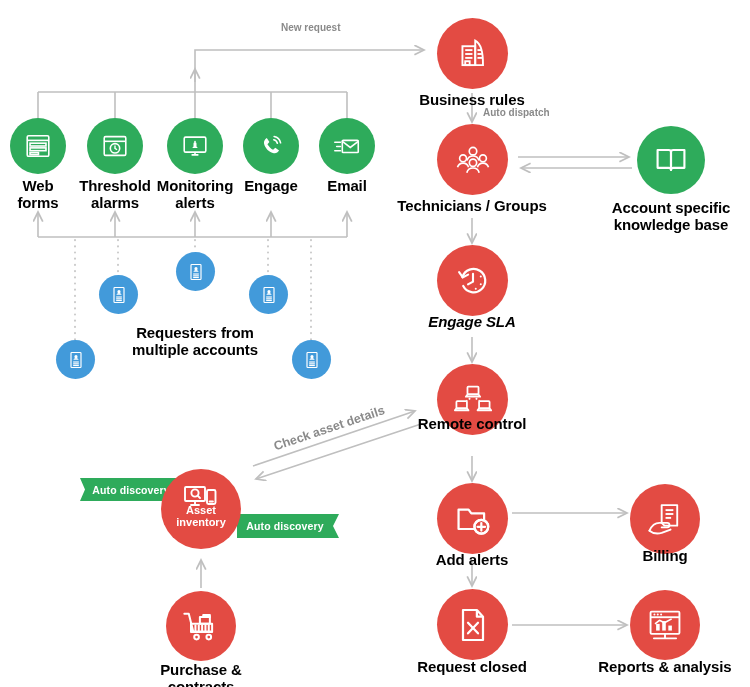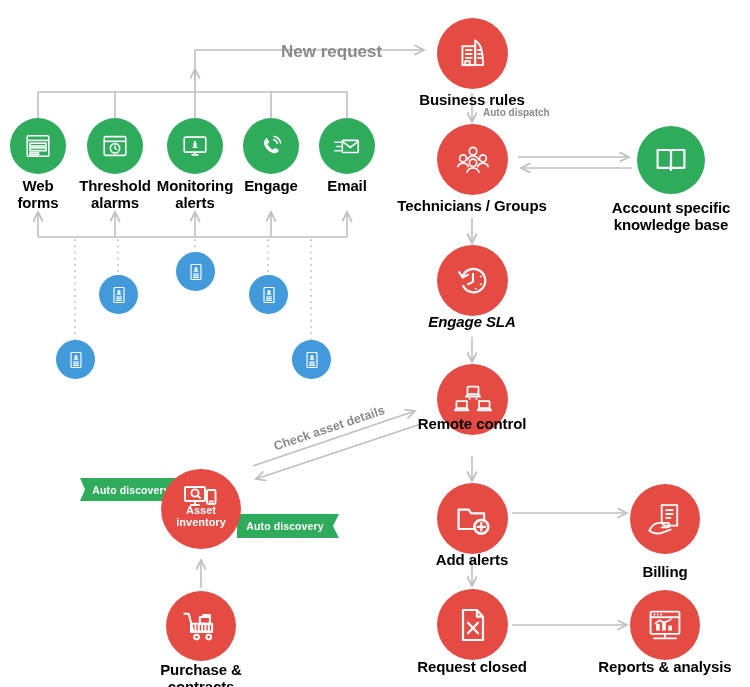--- a/index.html
+++ b/index.html
@@ -32,21 +32,21 @@
   .caption.n15{font-size:15px;}
 
   
   .inner-label{
     position:absolute;text-align:center;color:#ffffff;font-weight:bold;
     font-size:11px;line-height:1.08;white-space:pre-line;
   }
 
   
   .edge-label{position:absolute;color:#8a8a8a;font-weight:bold;white-space:nowrap;}
-  .edge-label.big{font-size:17px;margin-top:20px;}
+  .edge-label.big{font-size:10px;}
   .edge-label.small{font-size:10px;font-weight:bold;}
   .edge-label.diag{
     font-size:12.5px;font-weight:bold;color:#8a8a8a;
     transform-origin:0 0;
   }
 
   
   .ribbon{
     position:absolute;background:#2eab5b;color:#fff;
     font-size:10.5px;font-weight:bold;
@@ -233,20 +233,22 @@
   <div class="circle blue" style="left:292px;top:340px;width:39px;height:39px;">
     <svg width="20" height="20" viewBox="0 0 24 24" fill="none" stroke="#fff" stroke-width="1.4">
       <rect x="6" y="3" width="12" height="18" rx="1"></rect>
       <circle cx="12" cy="8" r="1.9" fill="#fff" stroke="none"></circle>
       <path d="M8.8,11.8 A3.4,3.4 0 0 1 15.2,11.8 Z" fill="#fff" stroke="none"></path>
       <line x1="8.6" y1="14.4" x2="15.4" y2="14.4"></line>
       <line x1="8.6" y1="16.6" x2="15.4" y2="16.6"></line>
       <line x1="8.6" y1="18.6" x2="15.4" y2="18.6"></line>
     </svg>
   </div>
+  <div class="caption n15" style="left:120px;top:325px;width:150px;">Requesters from
+multiple accounts</div>
 
   <div class="node">
     <div class="circle red" style="left:437px;top:18px;width:71px;height:71px;">
       <svg width="40" height="40" viewBox="0 0 36 36" fill="none" stroke="#fff" stroke-width="1.7">
         <path d="M20,6 C25,9 27,15 27,28 L20,28 Z"></path>
         <rect x="8.5" y="11" width="11.5" height="17"></rect>
         <line x1="11" y1="14.5" x2="17.5" y2="14.5"></line>
         <line x1="11" y1="18" x2="17.5" y2="18"></line>
         <line x1="11" y1="21.5" x2="17.5" y2="21.5"></line>
         <rect x="11" y="24.5" width="4" height="3.5"></rect>
@@ -333,21 +335,21 @@
     <div class="circle red" style="left:630px;top:484px;width:70px;height:70px;">
       <svg width="40" height="40" viewBox="0 0 36 36" fill="none" stroke="#fff" stroke-width="1.7" stroke-linejoin="round">
         <path d="M15,5.5 L29,5.5 L29,24 L17.5,24 L15,21.5 Z"></path>
         <line x1="18.5" y1="10" x2="25.5" y2="10"></line>
         <line x1="18.5" y1="13.5" x2="25.5" y2="13.5"></line>
         <line x1="18.5" y1="17" x2="23.5" y2="17"></line>
         <path d="M4,28.5 C6,24 9,21.5 13,21.5 L20,21.5 A2,2 0 0 1 20,25.5 L15,25.5" stroke-linecap="round"></path>
         <path d="M4,28.5 C7,31 11,31.5 15,30.5 L23,27.5" stroke-linecap="round"></path>
       </svg>
     </div>
-    <div class="caption n15" style="left:590px;top:564px;width:150px;text-align:center;">Billing</div>
+    <div class="caption n15" style="left:590px;top:548px;width:150px;text-align:center;">Billing</div>
   </div>
 
   <div class="node">
     <div class="circle red" style="left:437px;top:589px;width:71px;height:71px;">
       <svg width="40" height="40" viewBox="0 0 36 36" fill="none" stroke="#fff" stroke-width="2" stroke-linejoin="round">
         <path d="M9,4.5 L21.5,4.5 L27,10.5 L27,31.5 L9,31.5 Z"></path>
         <path d="M21.5,4.5 L21.5,10.5 L27,10.5"></path>
         <line x1="13.5" y1="16" x2="22.5" y2="25.5" stroke-linecap="round"></line>
         <line x1="22.5" y1="16" x2="13.5" y2="25.5" stroke-linecap="round"></line>
       </svg>

